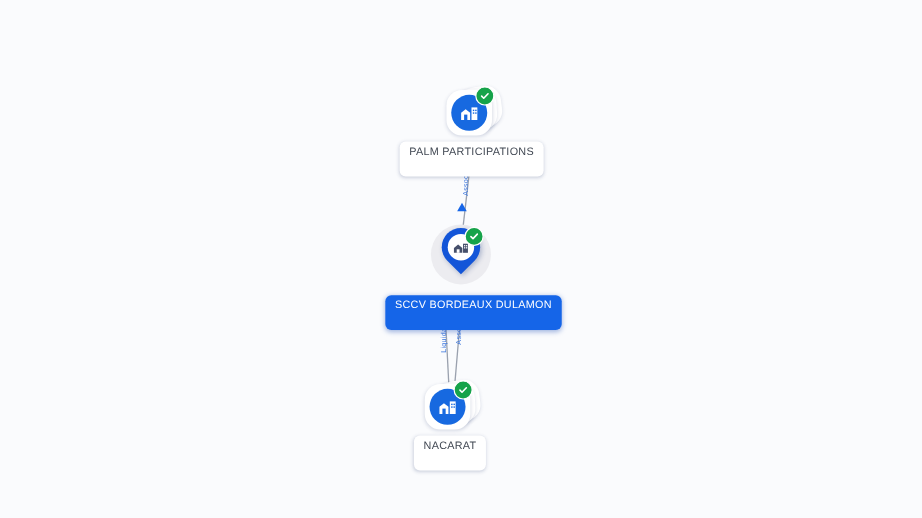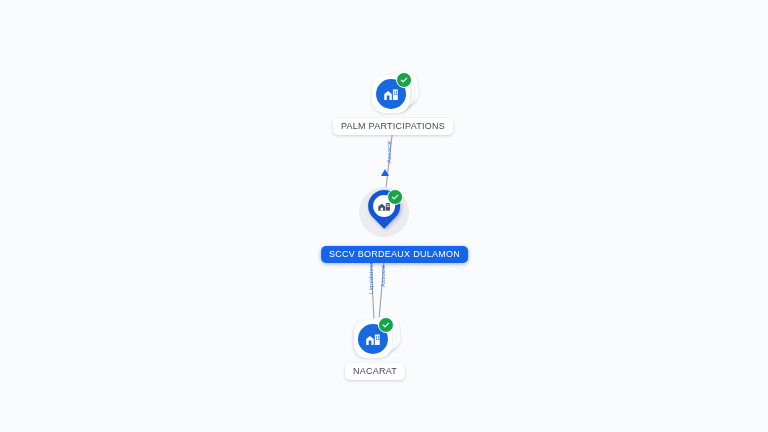--- a/index.html
+++ b/index.html
@@ -114,21 +114,21 @@
     align-items: center;
     justify-content: center;
     z-index: 5;
   }
   .stack-marker .badge-check { right: 7px; top: 2px; }
   .pin-marker .badge-check  { right: 13px; top: 5px; }
 
   
   .chip {
     margin-top: 2px;
-    padding: 3px 8px 4px;
+    padding: 3px 8px 16px;
     border-radius: 5px;
     font-size: 9px;
     letter-spacing: .25px;
     white-space: nowrap;
     background: #ffffff;
     color: #414853;
     box-shadow: 0 1px 3px rgba(40,60,110,.22);
   }
   .chip.focused {
     background: #1565e8;

